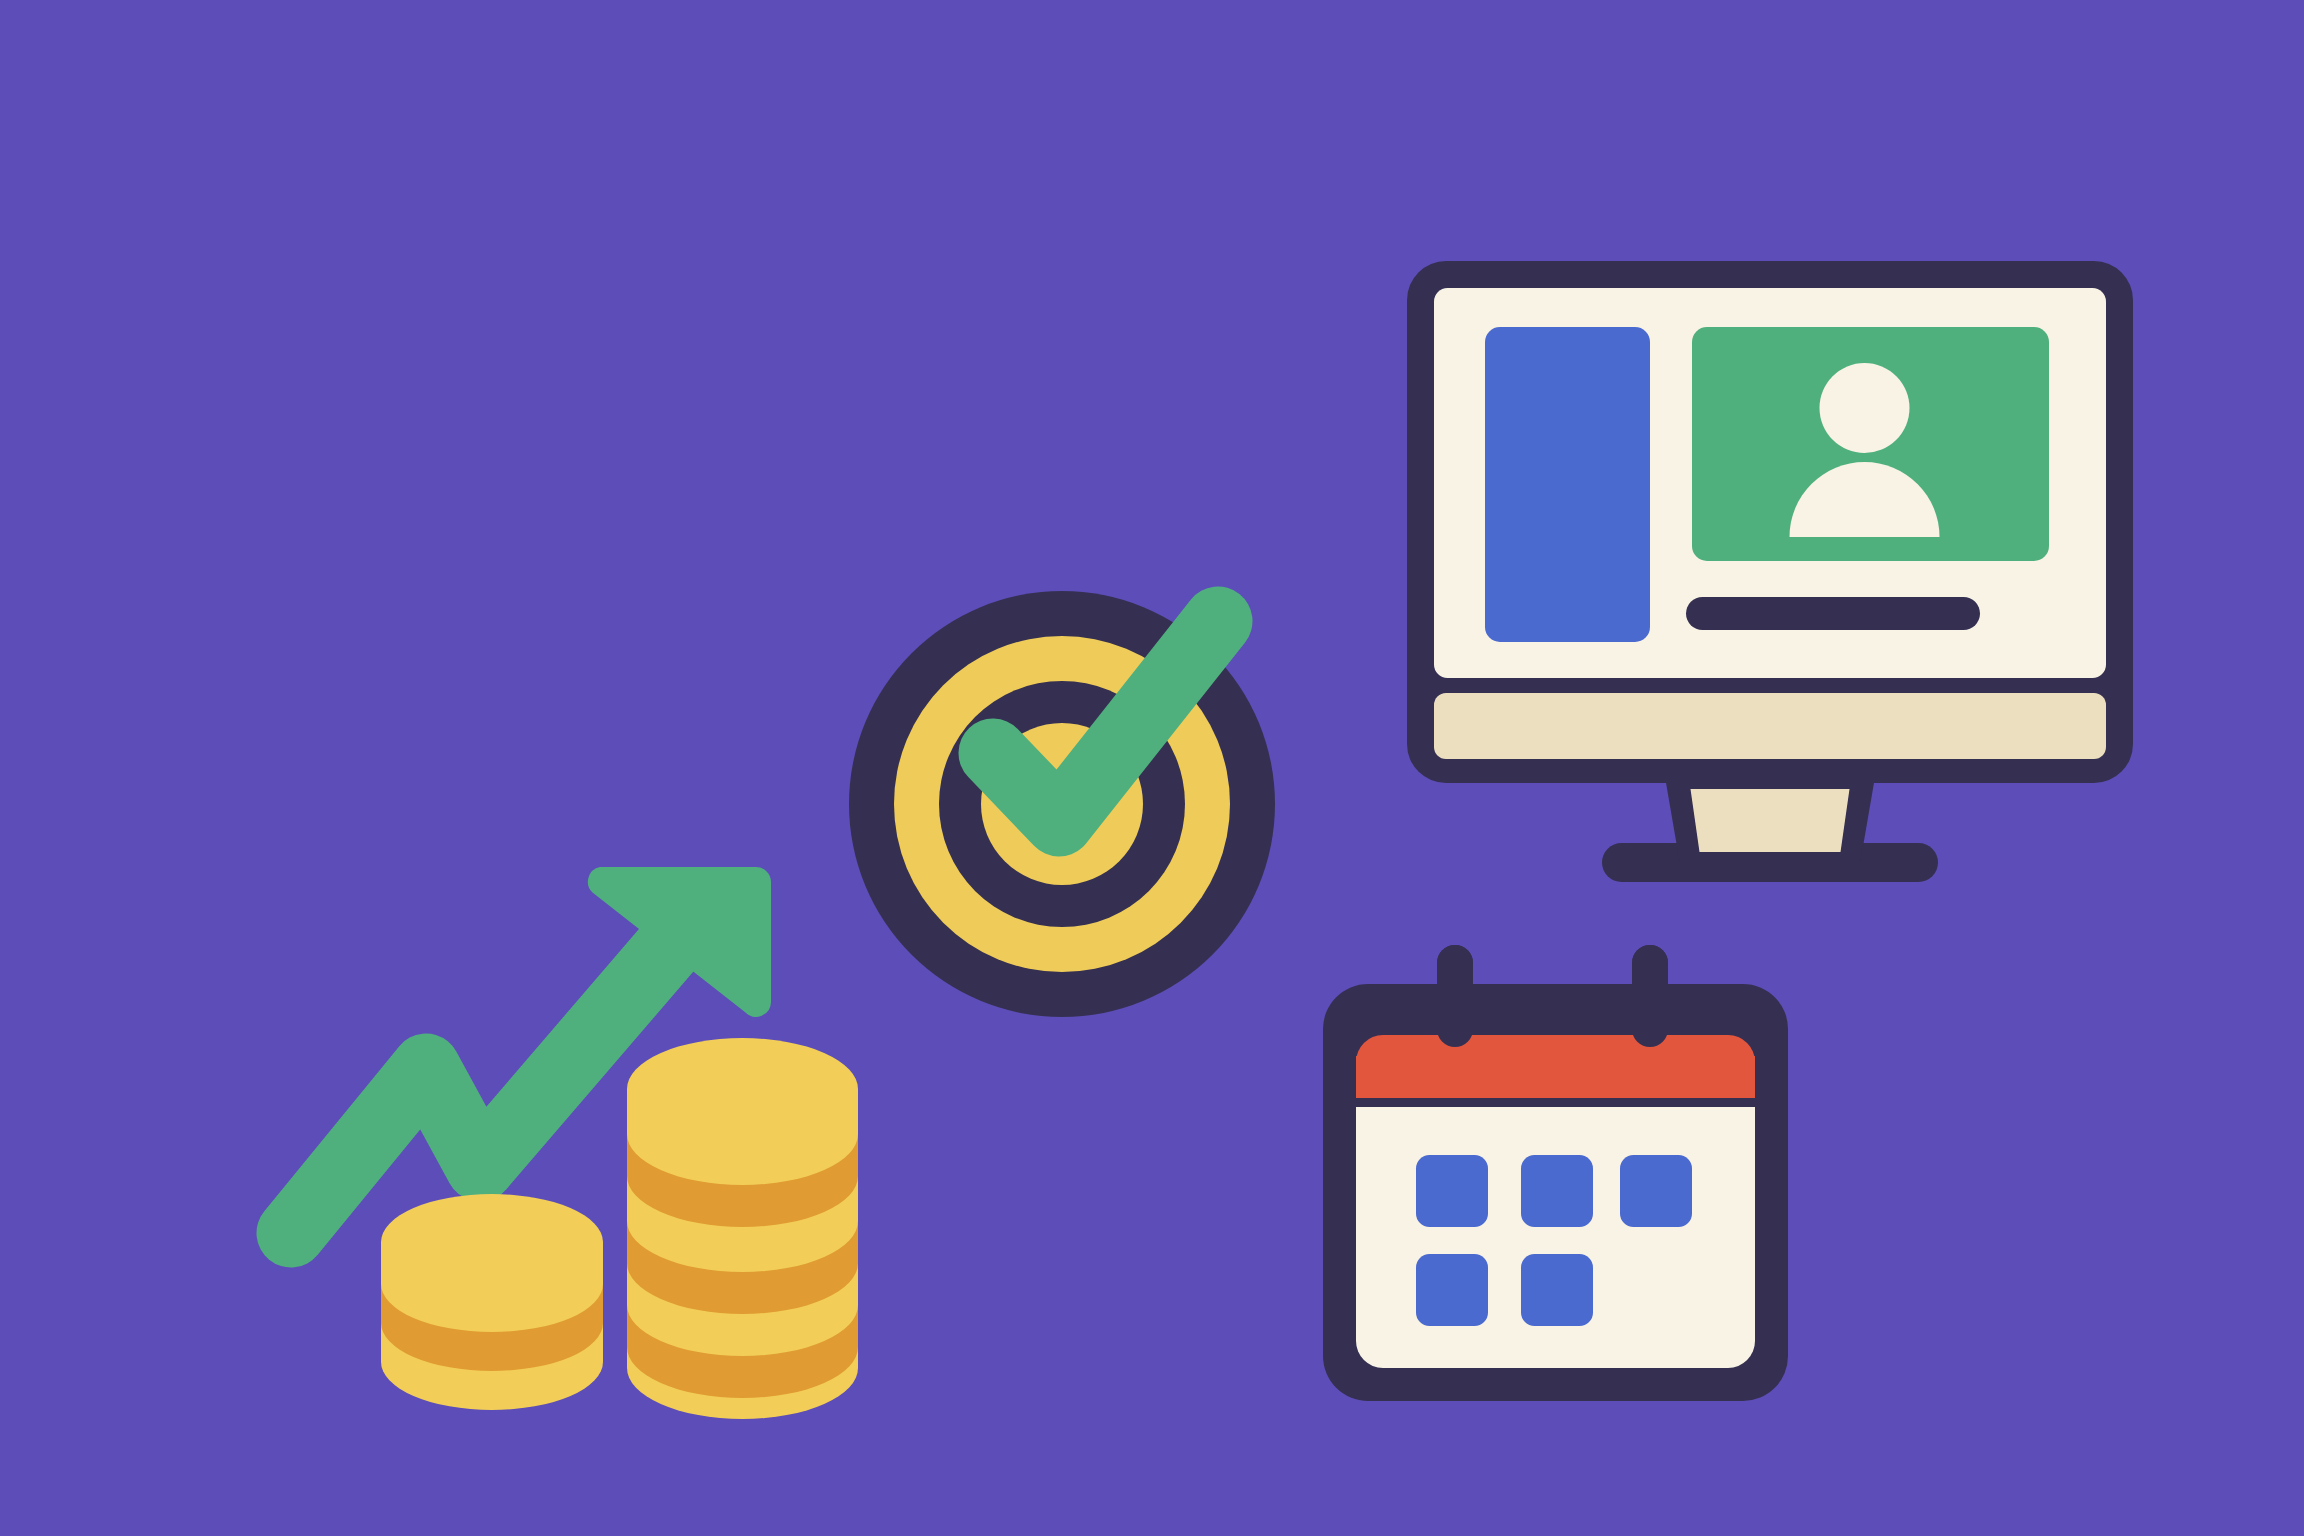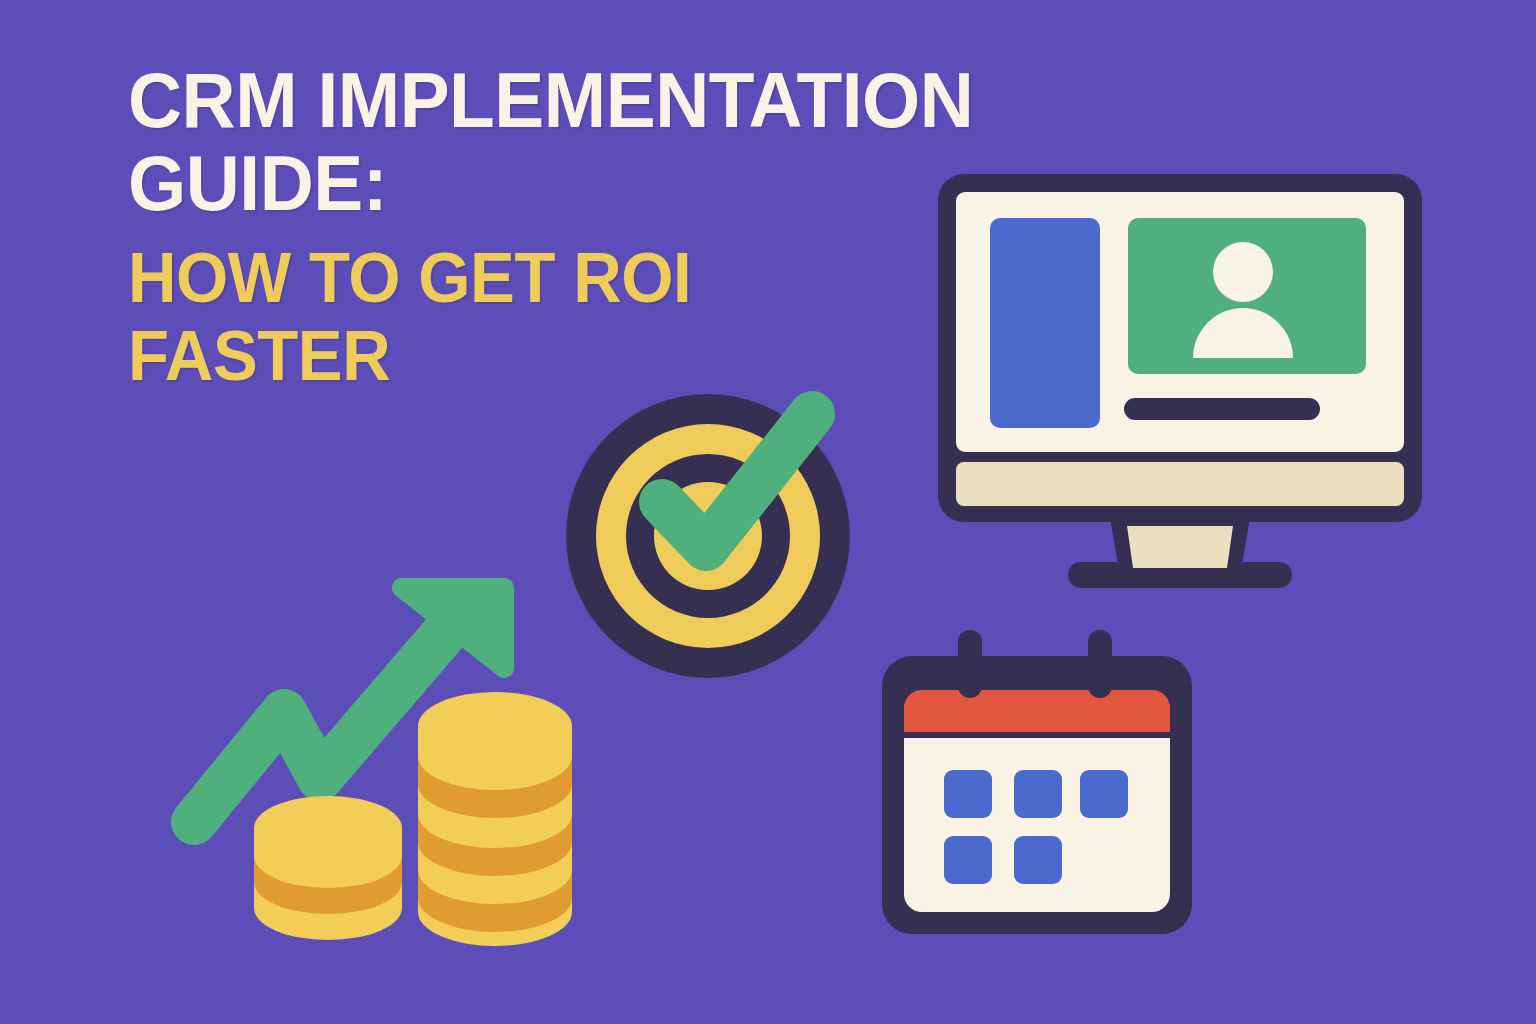--- a/index.html
+++ b/index.html
@@ -61,26 +61,20 @@
   #target-art   { left: 560px; top: 390px;  width: 300px; height: 290px; }
   #growth-art   { left: 172px; top: 560px;  width: 420px; height: 400px; }
 
   svg { display: block; overflow: visible; }
 </style>
 </head>
 <body>
 
 <div id="stage" style="background: rgb(93, 77, 184);">
 
-  <div id="headline">
-    <div class="line line-main l1">CRM IMPLEMENTATION</div>
-    <div class="line line-main l2">GUIDE:</div>
-    <div class="line line-sub  s1">HOW TO GET ROI</div>
-    <div class="line line-sub  s2">FASTER</div>
-  </div>
 
   <div class="art" id="monitor-art">
     <svg width="500" height="430" viewBox="0 0 500 430">
 
       <rect x="138" y="400" width="224" height="26" rx="13" fill="#353052"></rect>
 
       <path d="M 180 356 L 320 356 L 310 414 L 190 414 Z" fill="#353052"></path>
       <path d="M 197 364 L 303 364 L 297 406 L 203 406 Z" fill="#ecdfc0"></path>
 
       <rect x="8" y="12" width="484" height="348" rx="26" fill="#353052"></rect>

